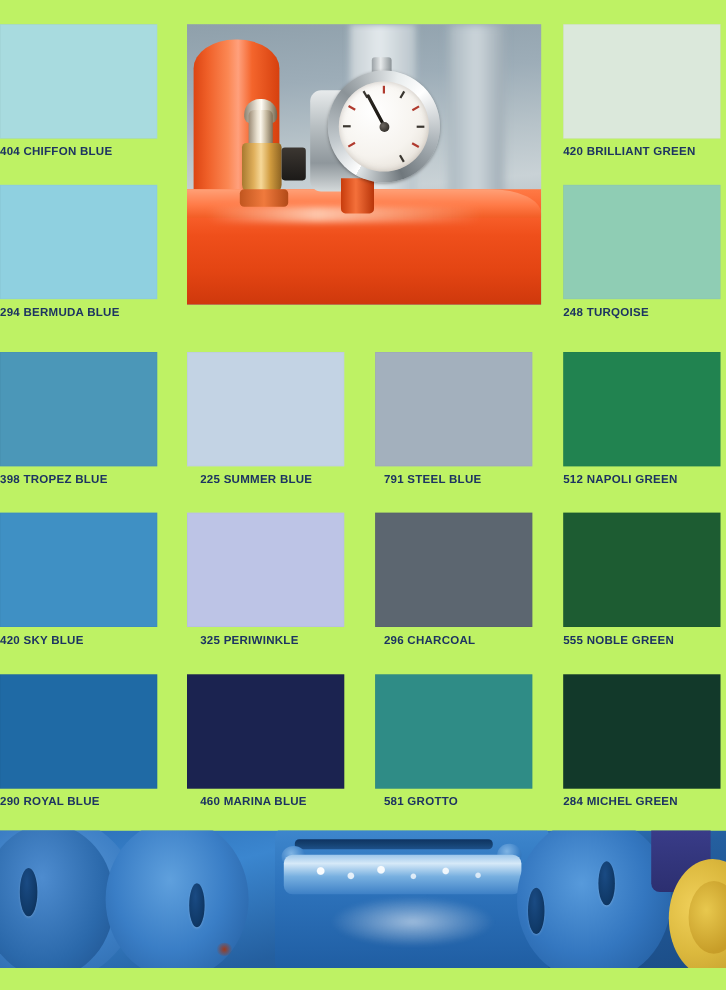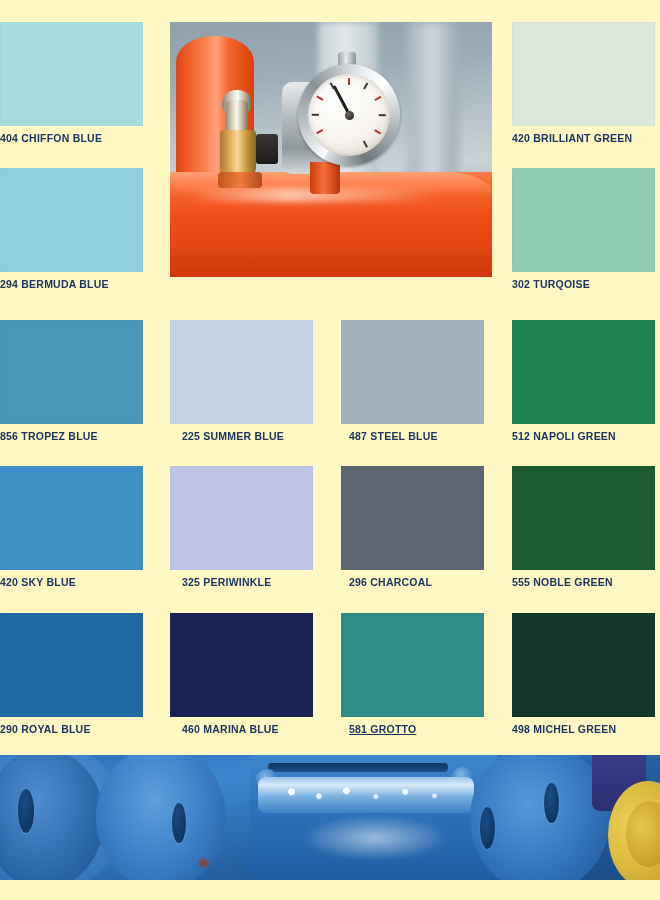--- a/index.html
+++ b/index.html
@@ -13,21 +13,21 @@
     position: relative;
     overflow: hidden;
     font-family: "Liberation Sans", sans-serif;
   }
 
   #page {
     position: absolute;
     left: 0; top: 0;
     width: 660px;
     height: 900px;
-    background: #fef9c3;
+    background: #bef264;
   }
 
   
   .cell {
     position: absolute;
   }
   .chip {
     position: absolute;
     left: 0;
     top: 0;
@@ -350,21 +350,21 @@
     <div class="label">420 BRILLIANT GREEN</div>
   </div>
 
   <div class="cell" style="left:0px; top:168px; width:143px;">
     <div class="chip" style="background:#8fd0e0"></div>
     <div class="label">294 BERMUDA BLUE</div>
   </div>
 
   <div class="cell" style="left:512px; top:168px; width:143px;">
     <div class="chip" style="background:#8fcdb4"></div>
-    <div class="label">302 TURQOISE</div>
+    <div class="label">248 TURQOISE</div>
   </div>
 
   <div class="photo" id="photo-gauge">
     <div class="bg-col"></div>
     <div class="bg-col2"></div>
     <div class="cyl-inner"></div>
     <div class="slab"></div>
     <div class="slab-edge"></div>
     <div class="slab-hl"></div>
 
@@ -390,29 +390,29 @@
         <div class="tick" style="transform:rotate(120deg)"></div>
         <div class="tick dark" style="transform:rotate(150deg)"></div>
         <div class="needle"></div>
         <div class="hub"></div>
       </div>
     </div>
   </div>
 
   <div class="cell" style="left:0px; top:320px; width:143px;">
     <div class="chip" style="background:#4b97b8"></div>
-    <div class="label">856 TROPEZ BLUE</div>
+    <div class="label">398 TROPEZ BLUE</div>
   </div>
   <div class="cell" style="left:170px; top:320px; width:143px;">
     <div class="chip" style="background:#c3d3e4"></div>
     <div class="label ctr" style="text-indent:12px;">225 SUMMER BLUE</div>
   </div>
   <div class="cell" style="left:341px; top:320px; width:143px;">
     <div class="chip" style="background:#a3b0bd"></div>
-    <div class="label ctr" style="text-indent:8px;">487 STEEL BLUE</div>
+    <div class="label ctr" style="text-indent:8px;">791 STEEL BLUE</div>
   </div>
   <div class="cell" style="left:512px; top:320px; width:143px;">
     <div class="chip" style="background:#218350"></div>
     <div class="label">512 NAPOLI GREEN</div>
   </div>
 
   <div class="cell" style="left:0px; top:466px; width:143px;">
     <div class="chip" style="background:#3f90c4"></div>
     <div class="label">420 SKY BLUE</div>
   </div>
@@ -432,25 +432,25 @@
   <div class="cell" style="left:0px; top:613px; width:143px;">
     <div class="chip" style="background:#1f6aa5"></div>
     <div class="label">290 ROYAL BLUE</div>
   </div>
   <div class="cell" style="left:170px; top:613px; width:143px;">
     <div class="chip" style="background:#1b2350"></div>
     <div class="label ctr" style="text-indent:12px;">460 MARINA BLUE</div>
   </div>
   <div class="cell" style="left:341px; top:613px; width:143px;">
     <div class="chip" style="background:#2f8c86"></div>
-    <div class="label ctr" style="text-indent:8px;text-decoration:underline;">581 GROTTO</div>
+    <div class="label ctr" style="text-indent:8px;">581 GROTTO</div>
   </div>
   <div class="cell" style="left:512px; top:613px; width:143px;">
     <div class="chip" style="background:#12392a"></div>
-    <div class="label">498 MICHEL GREEN</div>
+    <div class="label">284 MICHEL GREEN</div>
   </div>
 
   <div class="photo" id="photo-valves">
     <div class="base"></div>
 
     <div class="flange f1"></div>
     <div class="f1b"></div>
     <div class="hole2" style="left:18px; top:34px; width:16px; height:44px;"></div>
     <div class="hole2" style="left:104px; top:30px; width:15px; height:42px;"></div>
 

